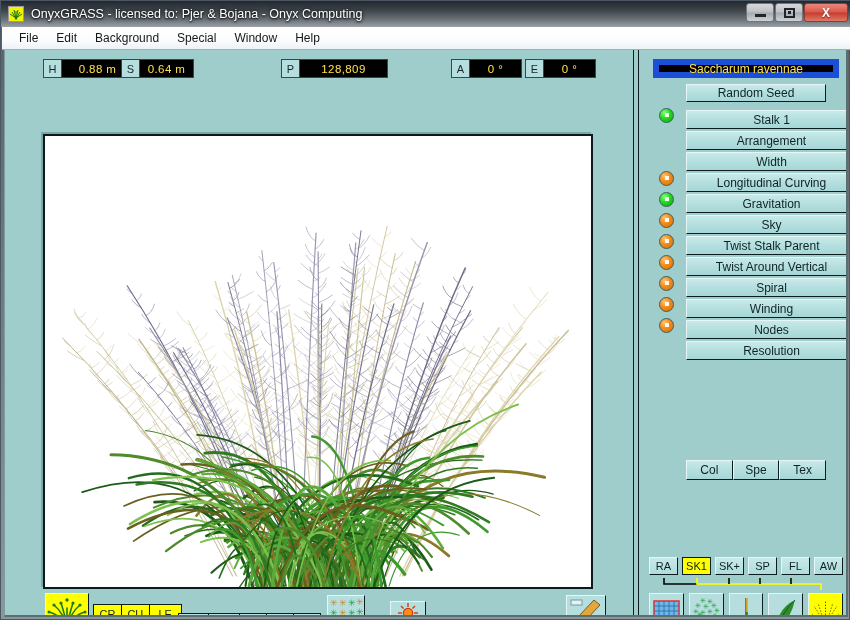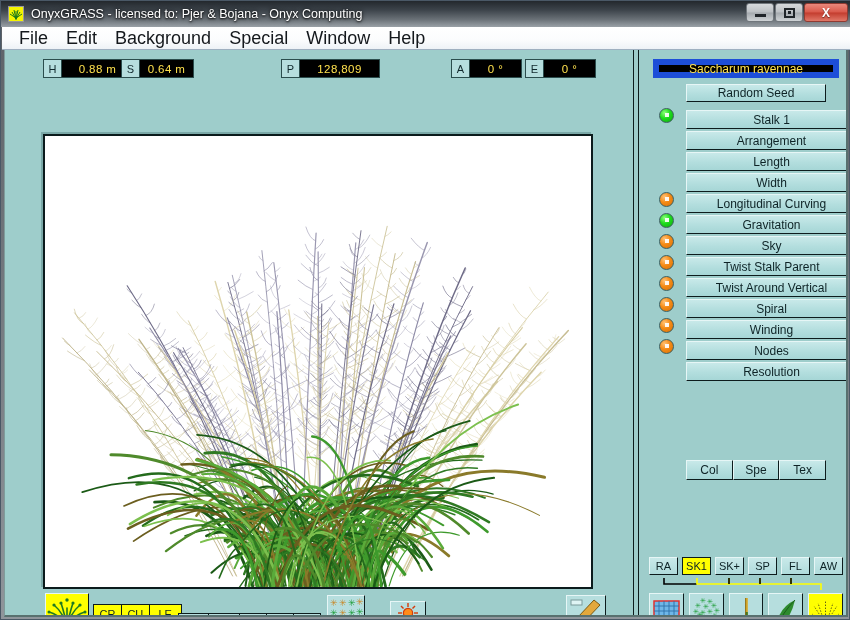--- a/index.html
+++ b/index.html
@@ -57,21 +57,21 @@
 
   
   .menubar{
     position:absolute;left:1px;top:26px;width:848px;height:23px;
     background:linear-gradient(180deg,#ffffff 0%,#fbfcfd 60%,#eef2f6 100%);
     border-bottom:1px solid #9fb0c0;
     box-sizing:border-box;display:flex;align-items:center;
     padding-left:8px;
   }
   .menu-item{
-    font-size:18px;color:#14181c;padding:2px 9px;white-space:nowrap;
+    font-size:12px;color:#14181c;padding:2px 9px;white-space:nowrap;
   }
 
   
   .client{
     position:absolute;left:3px;top:49px;width:844px;height:567px;
     background:#9ecdcb;
     box-sizing:border-box;
     border-left:1px solid #7f9c9b;
     border-right:2px solid #58706f;
     border-bottom:2px solid #58706f;
@@ -252,21 +252,21 @@
         <div class="mfield" style="left:38px">
           <span class="mlabel">H</span>
           <span class="mval" style="width:72px">0.88 m</span>
         </div>
         <div class="mfield" style="left:116px">
           <span class="mlabel">S</span>
           <span class="mval" style="width:54px">0.64 m</span>
         </div>
         <div class="mfield" style="left:276px">
           <span class="mlabel">P</span>
-          <span class="mval" style="width:80px">128,809</span>
+          <span class="mval" style="width:88px">128,809</span>
         </div>
         <div class="mfield" style="left:446px">
           <span class="mlabel">A</span>
           <span class="mval" style="width:52px">0 °</span>
         </div>
         <div class="mfield" style="left:520px">
           <span class="mlabel">E</span>
           <span class="mval" style="width:52px">0 °</span>
         </div>
       </div>
@@ -1802,23 +1802,20 @@
           <div class="param-row">
             <span class="dot green">
                 <i></i>
               </span>
             <div class="btn3d param-btn">Stalk 1</div>
           </div>
           <div class="param-row">
             <div class="btn3d param-btn">Arrangement</div>
           </div>
           <div class="param-row">
-            <div class="btn3d param-btn">Length</div>
-          </div>
-          <div class="param-row">
             <div class="btn3d param-btn">Width</div>
           </div>
           <div class="param-row">
             <span class="dot orange">
                 <i></i>
               </span>
             <div class="btn3d param-btn">Longitudinal Curving</div>
           </div>
           <div class="param-row">
             <span class="dot green">

